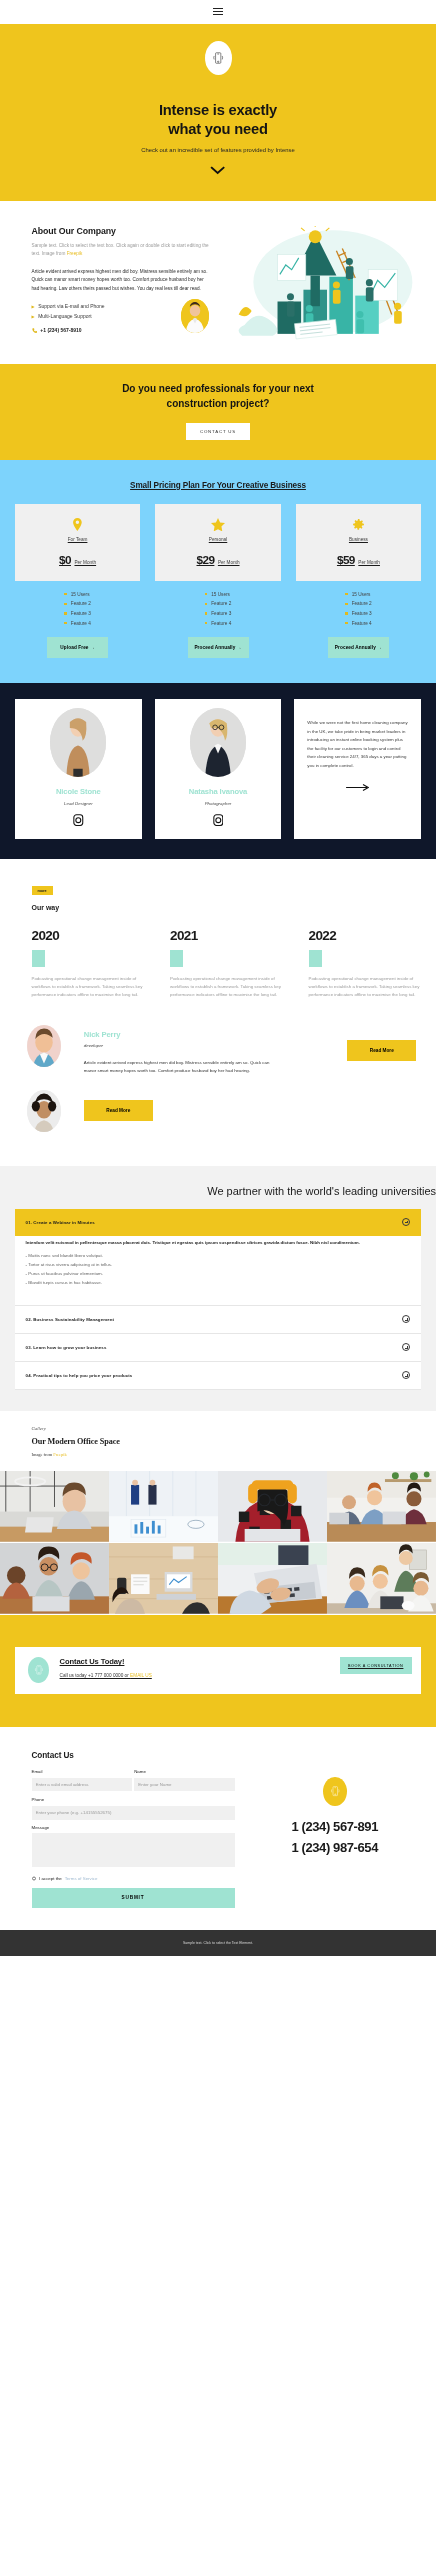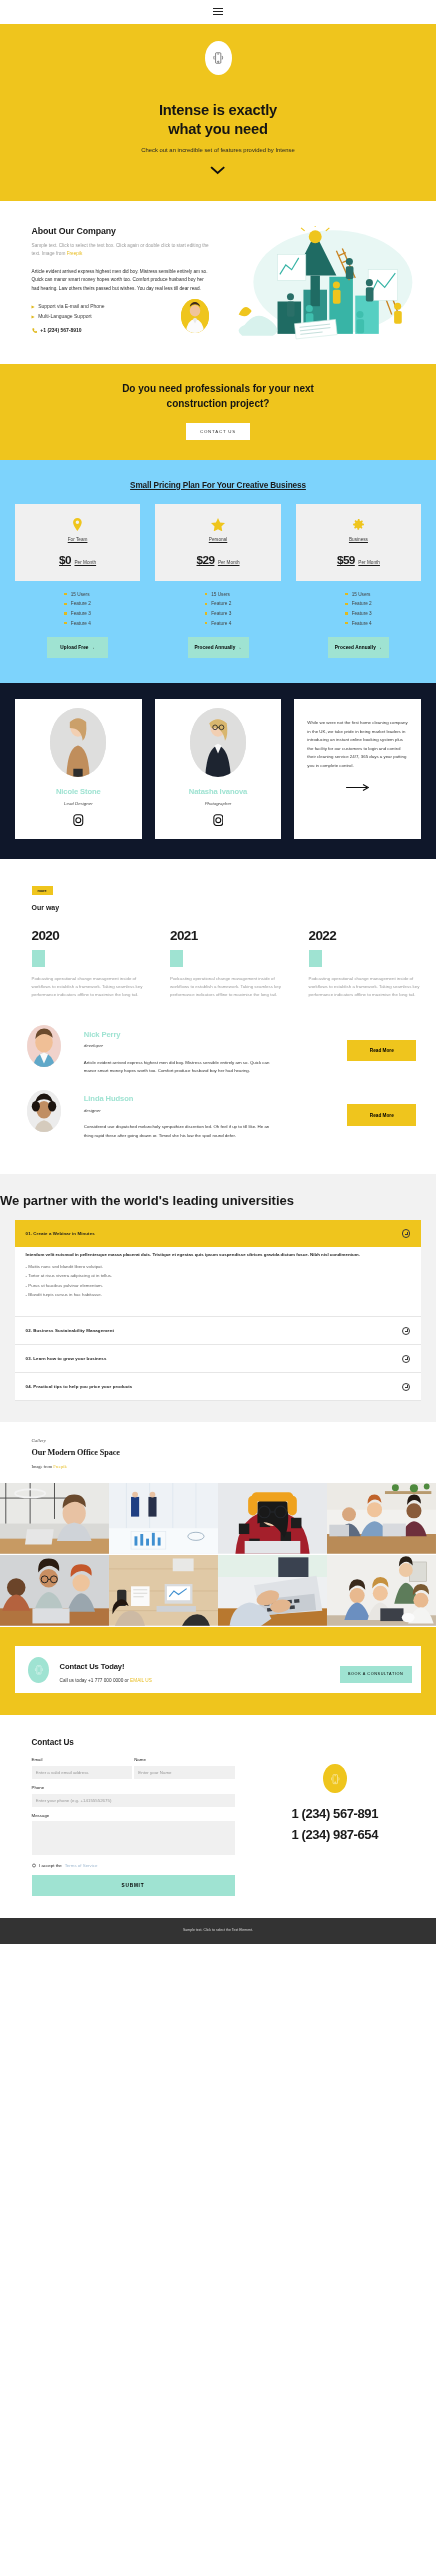--- a/index.html
+++ b/index.html
@@ -113,21 +113,21 @@
   .a-role { margin-top:4.1px; font-size:4.4px; font-style:italic; color:#3a3a3a; }
   .a-text { margin-top:10.6px; font-size:4.4px; line-height:1.95; color:#333; max-width:194px; }
   .a-btn {
     flex:none; align-self:center; background:#efc51d; border:none; cursor:pointer;
     font-size:4.7px; font-weight:700; padding:8.2px 0; width:69px; margin-right:4.7px;
     font-family:"Liberation Sans", sans-serif;
   }
 
   
   .acc-sec { background:#f2f2f2; padding:19px 0 21px; }
-  .acc-sec h2 { text-align:left; font-size:13px; font-weight:700; }
+  .acc-sec h2 { text-align:right; font-size:11px; font-weight:400; }
   .acc { width:406px; margin:11.8px auto 0; }
   .acc-item { background:#fff; border-bottom:0.6px solid #e6e6e6; }
   .acc-item.open > .acc-head { background:#efc51d; }
   .acc-head { display:flex; align-items:center; justify-content:space-between; padding:9.4px 10.6px; cursor:pointer; }
   .acc-title { font-size:4.4px; font-weight:700; letter-spacing:0.1px; }
   .plus { width:8.2px; height:8.2px; border:0.6px solid #3a3a3a; border-radius:50%; position:relative; flex:none; }
   .plus:before, .plus:after { content:""; position:absolute; background:#3a3a3a; }
   .plus:before { left:1.8px; right:1.8px; top:3.5px; height:0.6px; }
   .plus:after { top:1.8px; bottom:1.8px; left:3.5px; width:0.6px; }
   .acc-body { padding:3.5px 10.6px 15.3px; }
@@ -141,22 +141,23 @@
   .gal-kicker { font-size:4.7px; font-style:italic; color:#555; }
   .gal-head h2 { margin-top:5.9px; font-size:8.2px; font-weight:700; letter-spacing:-0.1px; }
   .gal-sub { margin-top:6.5px; font-size:4.4px; color:#333; }
   .gal-sub a { color:#e8bd20; text-decoration:none; }
   .gal-grid { margin-top:14px; display:grid; grid-template-columns:repeat(4,1fr); }
   .gal-cell { height:72px; position:relative; overflow:hidden; }
 
   
   .today { background:#efc51d; padding:15.3px 0 17.6px; }
   .today-card {
-    width:406px; margin:4px auto; background:#fff; display:flex; align-items:flex-end; gap:10.6px;
+    width:406px; margin:16px auto; background:#fff; display:flex; align-items:flex-start; gap:10.6px;
     padding:10.6px 9.4px 10.6px 13px;
+    text-decoration:underline;
   }
   .today-icon { width:21px; height:26px; border-radius:50%; background:#9fe3d2; display:flex; align-items:center; justify-content:center; flex:none; }
   .today-txt { flex:1; }
   .today-txt h3 { font-size:7.6px; font-weight:700; letter-spacing:-0.1px; }
   .today-txt p { margin-top:6.5px; font-size:4.7px; color:#333; }
   .today-txt a { color:#e8bd20; text-decoration:none; }
   .today-btn {
     background:#9fe3d2; border:none; cursor:pointer; font-size:3.8px; letter-spacing:0.6px;
     padding:6.5px 8.2px; flex:none; font-family:"Liberation Sans", sans-serif;
   }
@@ -559,25 +560,20 @@
     <div class="author">
       <div class="a-photo">
         <svg viewBox="0 0 58 72" width="34" height="42">
           <rect width="58" height="72" fill="#ececec"></rect>
           <ellipse cx="29" cy="34" rx="13" ry="15" fill="#c08e63"></ellipse>
           <path d="M12 28 q4 -22 17 -22 q13 0 17 22 q-4 -12 -17 -12 q-13 0 -17 12z" fill="#1d1510"></path>
           <ellipse cx="15" cy="28" rx="7" ry="9" fill="#1d1510"></ellipse>
           <ellipse cx="43" cy="28" rx="7" ry="9" fill="#1d1510"></ellipse>
           <path d="M12 72 q4 -18 17 -20 q13 2 17 20z" fill="#d5cbbd"></path>
         </svg>
-      </div>
-      <div class="a-body">
-        <div class="a-name">Linda Hudson</div>
-        <div class="a-role">designer</div>
-        <div class="a-text">Considered use dispatched melancholy sympathize discretion led. Oh feel if up to till like. He an thing rapid these after going drawn or. Timed she his law the spoil round defer.</div>
       </div>
       <button class="a-btn">Read More</button>
     </div>
 
   </section>
 
   <section class="acc-sec">
     <h2>We partner with the world's leading universities</h2>
     <div class="acc">
 

